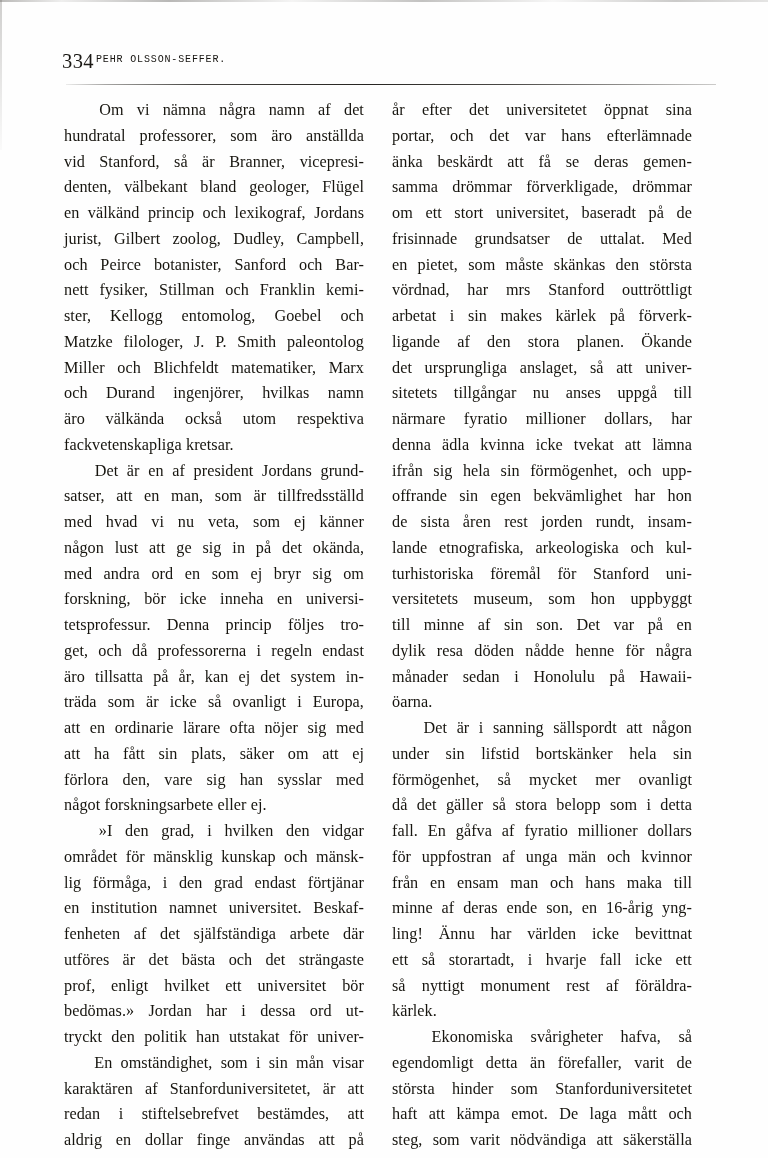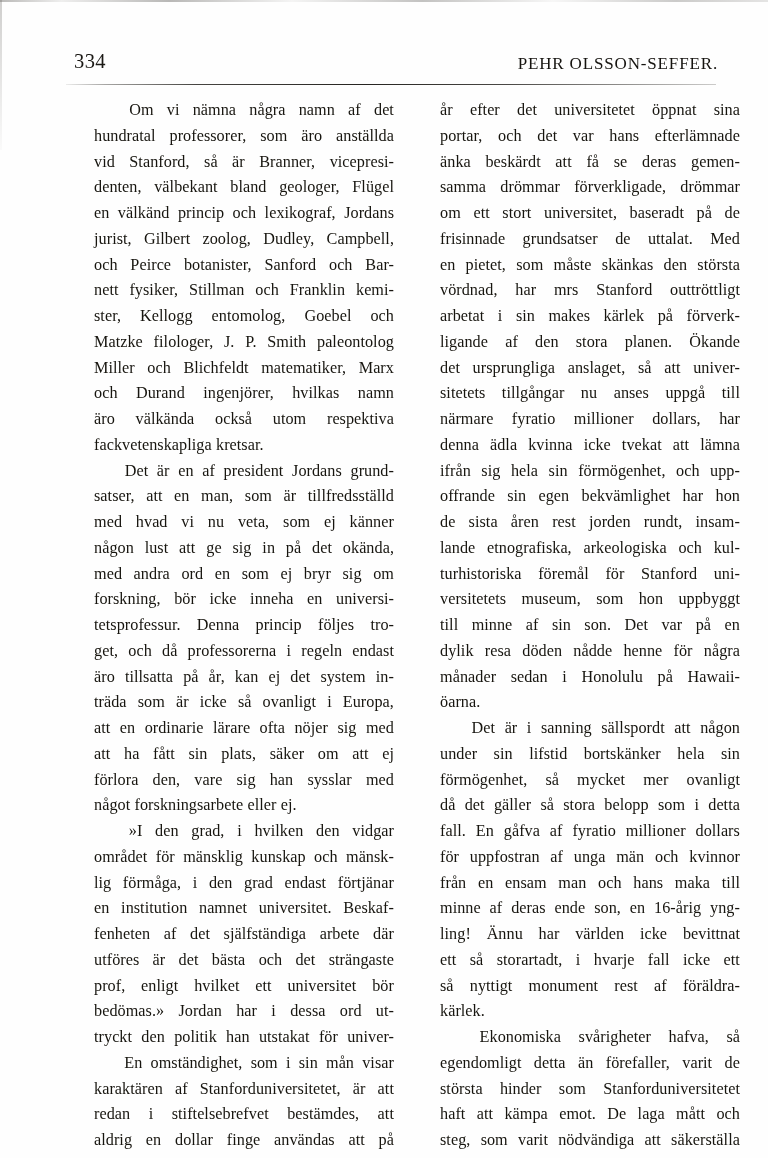--- a/index.html
+++ b/index.html
@@ -39,41 +39,41 @@
     top: 0; left: 0;
     width: 2px; height: 150px;
     background: linear-gradient(180deg,
       rgba(120,118,114,.35), rgba(180,178,174,.05));
   }
 
   .header {
     position: absolute;
     top: 52px;
     left: 62px;
-    right: 50px;
+    right: 36px;
     height: 30px;
-    margin-left: 12px;
   }
   .folio {
     position: absolute;
     left: 0;
     top: -2px;
     font-size: 20.5px;
     letter-spacing: .4px;
     color: #1b1915;
   }
   .running-head {
     position: absolute;
     left: 0; right: 0;
     top: 2px;
-    text-align: right;
-    font-size: 17px;
+    text-align: left;
+    font-size: 10px;
     letter-spacing: .85px;
     color: #15130f;
     padding-left: 34px;
+    font-family: Liberation Mono, monospace;
   }
   .rule {
     position: absolute;
     left: 66px;
     right: 52px;
     top: 84px;
     height: 1px;
     background: linear-gradient(90deg,
       rgba(70,68,64,.10) 0%, rgba(60,58,54,.45) 6%,
       rgba(30,28,24,.82) 20%, rgba(20,18,14,.92) 46%,
@@ -81,22 +81,21 @@
       rgba(90,88,84,.30) 100%);
   }
 
   .columns {
     position: absolute;
     top: 98px;
     left: 64px;
     right: 48px;
     bottom: 40px;
     display: flex;
-    gap: 46px;
-    margin-left: 30px;
+    gap: 28px;
   }
   .col {
     width: 300px;
     flex: 0 0 300px;
   }
   .col p {
     margin: 0;
     font-size: 16.2px;
     line-height: 25.75px;
     text-align: justify;

